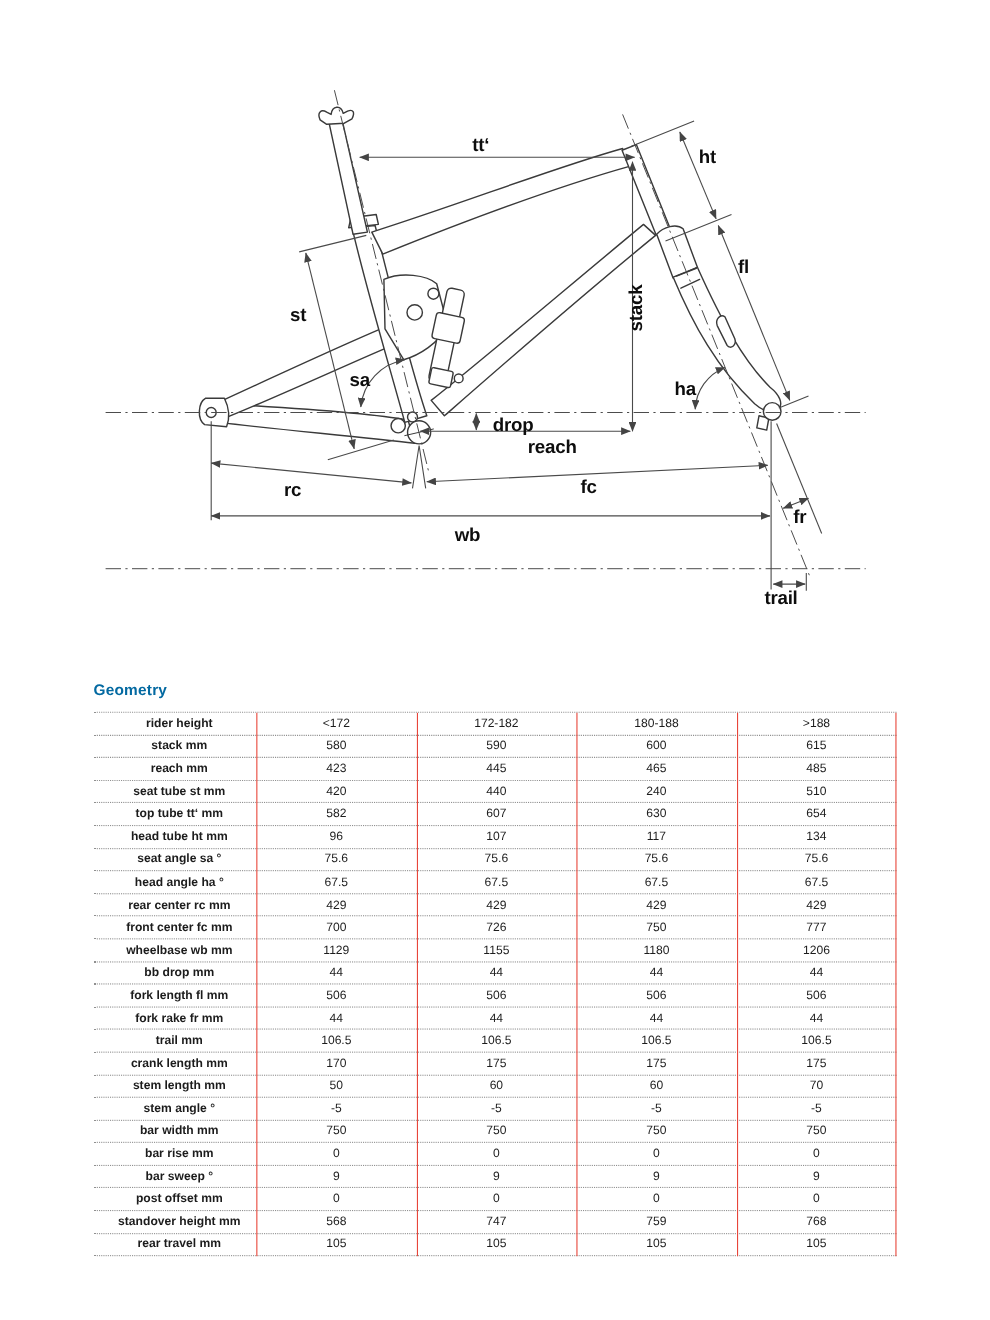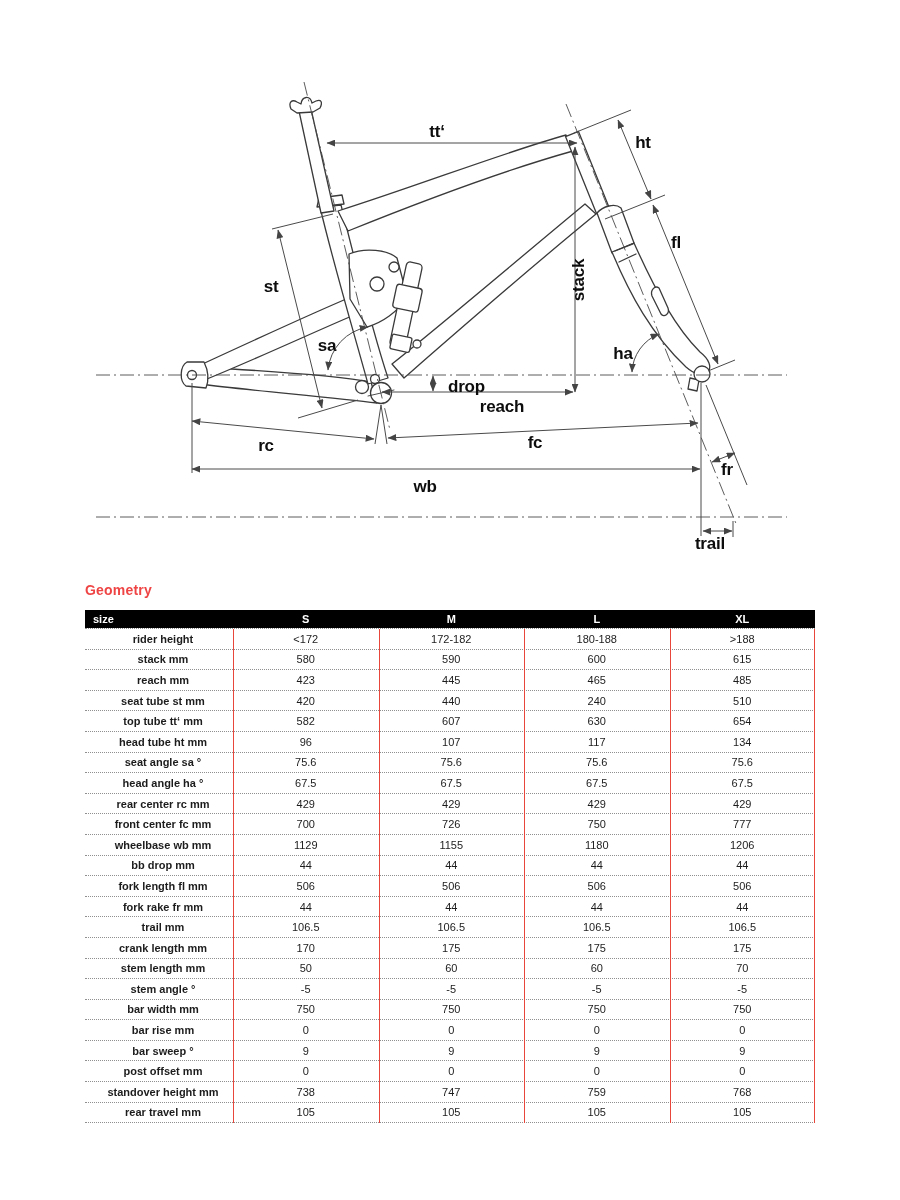--- a/index.html
+++ b/index.html
@@ -1,20 +1,20 @@
 <!DOCTYPE html>
 <html><head>
 <meta charset="utf-8">
 <style>
   html,body{margin:0;padding:0;background:#fff;}
   .page{position:relative;width:900px;height:1200px;background:#fff;overflow:hidden;
         font-family:"Liberation Sans","DejaVu Sans",sans-serif;color:#1c1c1c;border-radius:30px;}
   svg.diagram{position:absolute;left:0;top:0;}
   .table-wrap{position:absolute;left:85px;top:582px;width:730px;}
-  .table-title{font-size:14px;font-weight:bold;color:#ef4444;height:28px;letter-spacing:.2px;}
+  .table-title{font-size:14px;font-weight:bold;color:#0369a1;height:28px;letter-spacing:.2px;margin-top:37px;}
   .thead{display:grid;grid-template-columns:148px repeat(4,1fr);background:var(--hdr,#000);
          color:var(--hdrtx,#fff);height:18px;align-items:center;font-size:11px;font-weight:bold;}
   .thead .size{padding-left:8px;text-align:left;}
   .thead .c{text-align:center;}
   .tbody{position:relative;border-top:1px dotted var(--dot,#8f8f8f);}
   .g-row{display:grid;grid-template-columns:148px repeat(4,1fr);height:19.6px;
          border-bottom:1px dotted var(--dot,#8f8f8f);align-items:center;font-size:11px;}
   .cell.lbl{padding-left:8px;white-space:nowrap;text-align:center;}
   .nm{font-weight:bold;}
   .un{font-weight:bold;}
@@ -127,27 +127,20 @@
       <text class="dim" x="535" y="448" text-anchor="middle">fc</text>
       <text class="dim" x="425" y="492" text-anchor="middle">wb</text>
       <text class="dim" x="727" y="475" text-anchor="middle">fr</text>
       <text class="dim" x="710" y="549" text-anchor="middle">trail</text>
     </g>
   </svg>
 
   <div class="table-wrap">
     <div class="table-title">Geometry</div>
 
-    <div class="thead">
-      <div class="size">size</div>
-      <div class="c">S</div>
-      <div class="c">M</div>
-      <div class="c">L</div>
-      <div class="c">XL</div>
-    </div>
 
     <div class="tbody">
 
       <div class="g-row">
           <div class="cell lbl"><span class="nm">rider height</span></div>
           <div class="cell val">&lt;172</div>
           <div class="cell val">172-182</div>
           <div class="cell val">180-188</div>
           <div class="cell val">&gt;188</div>
         </div>
@@ -293,21 +286,21 @@
         </div>
         <div class="g-row">
           <div class="cell lbl"><span class="nm">post offset</span><span class="un"> mm</span></div>
           <div class="cell val">0</div>
           <div class="cell val">0</div>
           <div class="cell val">0</div>
           <div class="cell val">0</div>
         </div>
         <div class="g-row">
           <div class="cell lbl"><span class="nm">standover height</span><span class="un"> mm</span></div>
-          <div class="cell val">738</div>
+          <div class="cell val">568</div>
           <div class="cell val">747</div>
           <div class="cell val">759</div>
           <div class="cell val">768</div>
         </div>
         <div class="g-row">
           <div class="cell lbl"><span class="nm">rear travel</span><span class="un"> mm</span></div>
           <div class="cell val">105</div>
           <div class="cell val">105</div>
           <div class="cell val">105</div>
           <div class="cell val">105</div>

